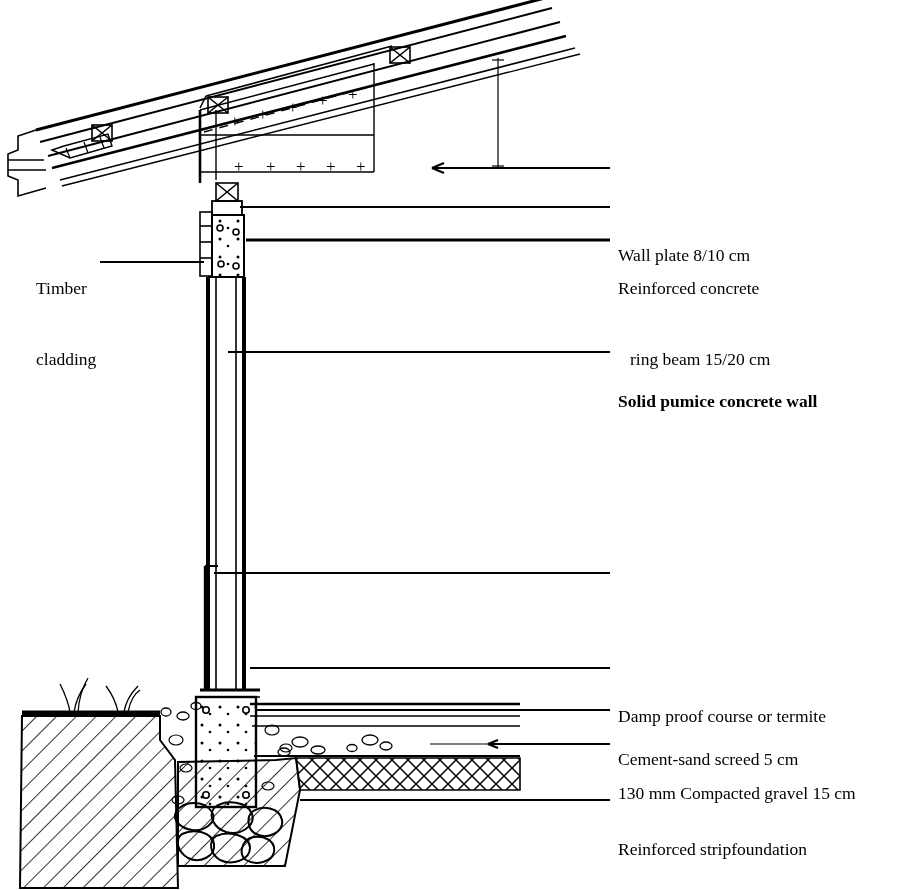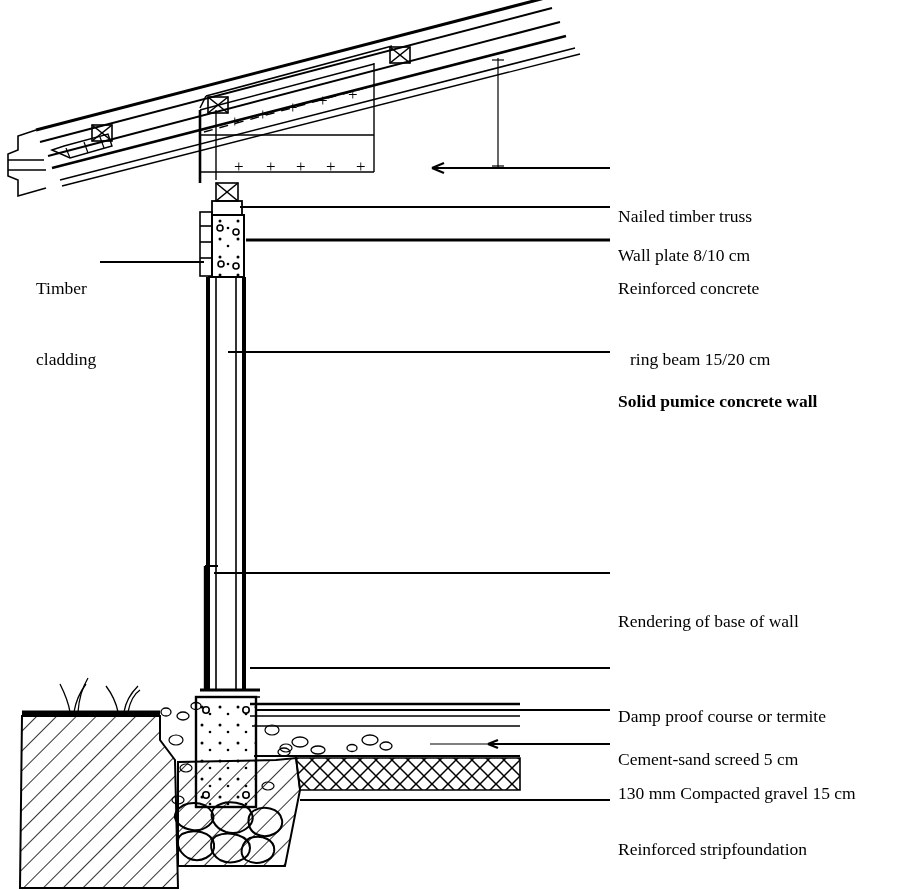--- a/index.html
+++ b/index.html
@@ -224,39 +224,35 @@
       <line x1="100" y1="262" x2="204" y2="262" stroke-width="2.2"></line>
       <line x1="204" y1="262" x2="204" y2="262" stroke-width="2.2"></line>
     </g>
   </svg>
 
   <div class="label left" style="left:4px; top:230px;">
     <span class="ln">Timber</span>
     <span class="ln">cladding</span>
   </div>
 
-  <div class="label right" style="left:618px; top:158px;">
-    <span class="ln">Nailed timber truss</span>
-  </div>
 
   <div class="label right" style="left:618px; top:197px;">
     <span class="ln">Wall plate 8/10 cm</span>
   </div>
 
   <div class="label right" style="left:618px; top:230px;">
     <span class="ln">Reinforced concrete</span>
     <span class="ln indent">ring beam 15/20 cm</span>
   </div>
 
   <div class="label right" style="left:618px; top:343px;font-weight:bold;">
     <span class="ln">Solid pumice concrete wall</span>
   </div>
 
   <div class="label right" style="left:618px; top:563px;">
-    <span class="ln">Rendering of base of wall</span>
   </div>
 
   <div class="label right" style="left:618px; top:658px; width:288px;">
     <span class="ln">Damp proof course or termite</span>
   </div>
 
   <div class="label right" style="left:618px; top:701px;">
     <span class="ln">Cement-sand screed 5 cm</span>
   </div>
 

